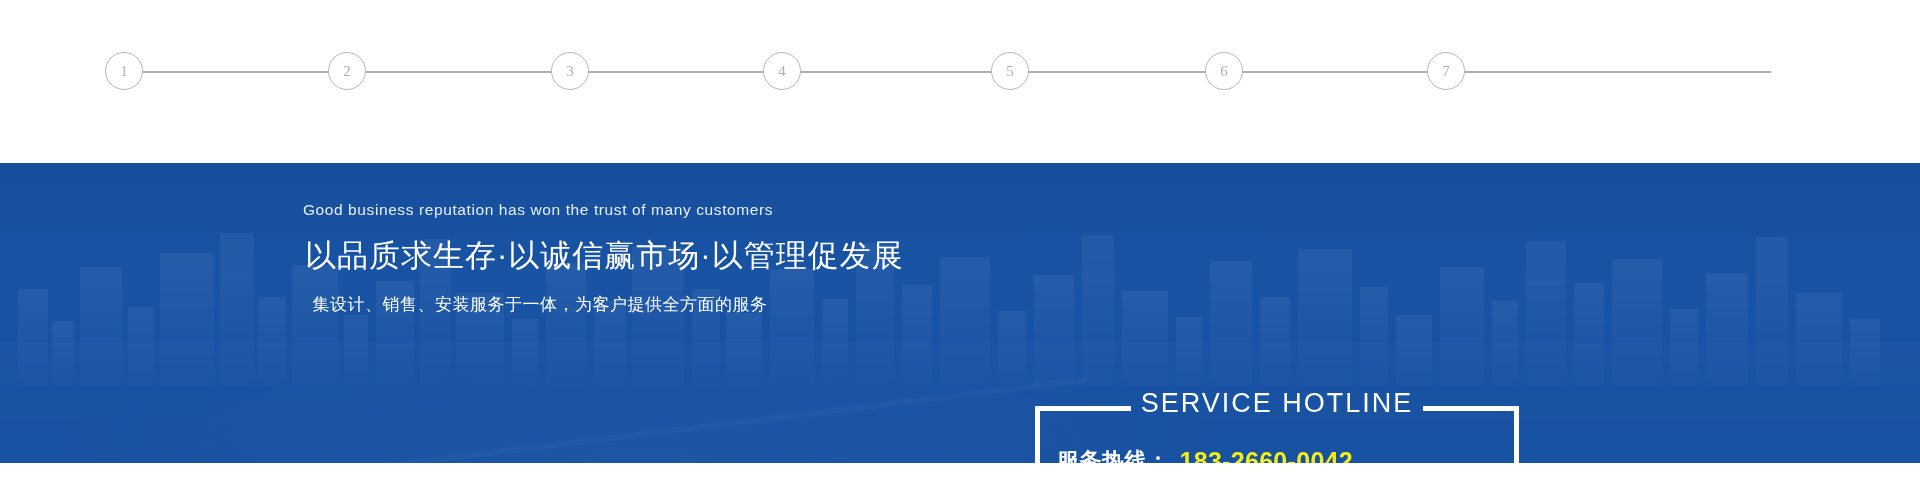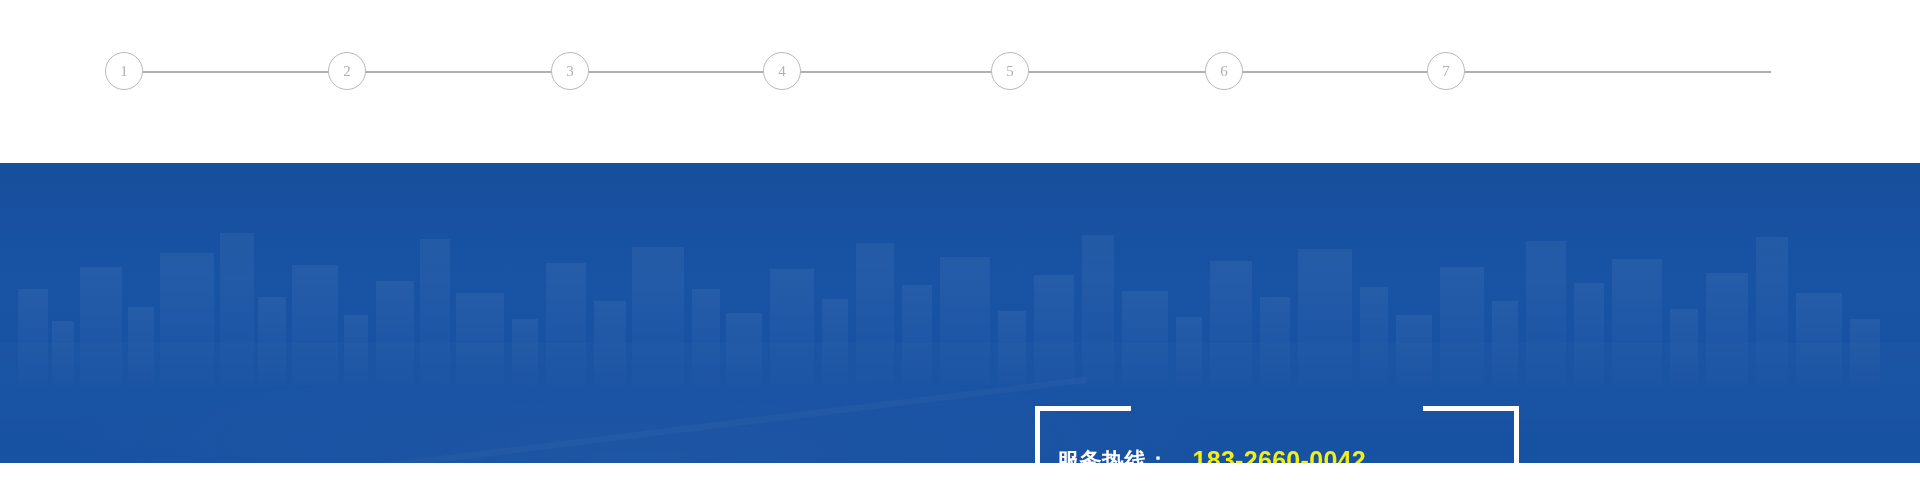--- a/index.html
+++ b/index.html
@@ -121,21 +121,21 @@
     font-size:27px;
     letter-spacing:2px;
     color:#ffffff;
     white-space:nowrap;
     font-weight:400;
   }
   .hotline-rows {
     position:absolute; left:0; top:40px; width:484px;
     padding-left:22px;
   }
-  .hotline-row { display:flex; align-items:flex-start; white-space:nowrap;gap:13px; }
+  .hotline-row { display:flex; align-items:flex-end; white-space:nowrap; }
   .hotline-label {
     font-size:22px;
     font-weight:bold;
     color:#ffffff;
     letter-spacing:.5px;
   }
   .hotline-number {
     font-size:25px;
     font-weight:bold;
     color:#f2ee1a;
@@ -218,28 +218,34 @@
       <div class="bldg" style="left:1670px;width:28px;  height:76px;"></div>
       <div class="bldg" style="left:1706px;width:42px;  height:112px;"></div>
       <div class="bldg" style="left:1756px;width:32px;  height:148px;"></div>
       <div class="bldg" style="left:1796px;width:46px;  height:92px;"></div>
       <div class="bldg" style="left:1850px;width:30px;  height:66px;"></div>
       <div class="road"></div>
       <div class="road-stripe"></div>
     </div>
     <div class="band-vignette"></div>
 
+    <div class="slogan">
+      <div class="slogan-en">Good business  reputation has  won  the  trust  of  many  customers</div>
+      <div class="slogan-cn-main">以品质求生存·以诚信赢市场·以管理促发展</div>
+      <div class="slogan-cn-sub">集设计、销售、安装服务于一体，为客户提供全方面的服务</div>
+    </div>
 
     <div class="hotline-box">
       <div class="hl-border-left"></div>
       <div class="hl-border-right"></div>
 
       <div class="hl-border-top-l"></div>
       <div class="hl-border-top-r"></div>
 
+      <div class="hotline-title">SERVICE  HOTLINE</div>
 
       <div class="hotline-rows">
         <div class="hotline-row">
           <span class="hotline-label">服务热线：</span>
           <span class="hotline-number">183-2660-0042</span>
         </div>
 
       </div>
     </div>
 

